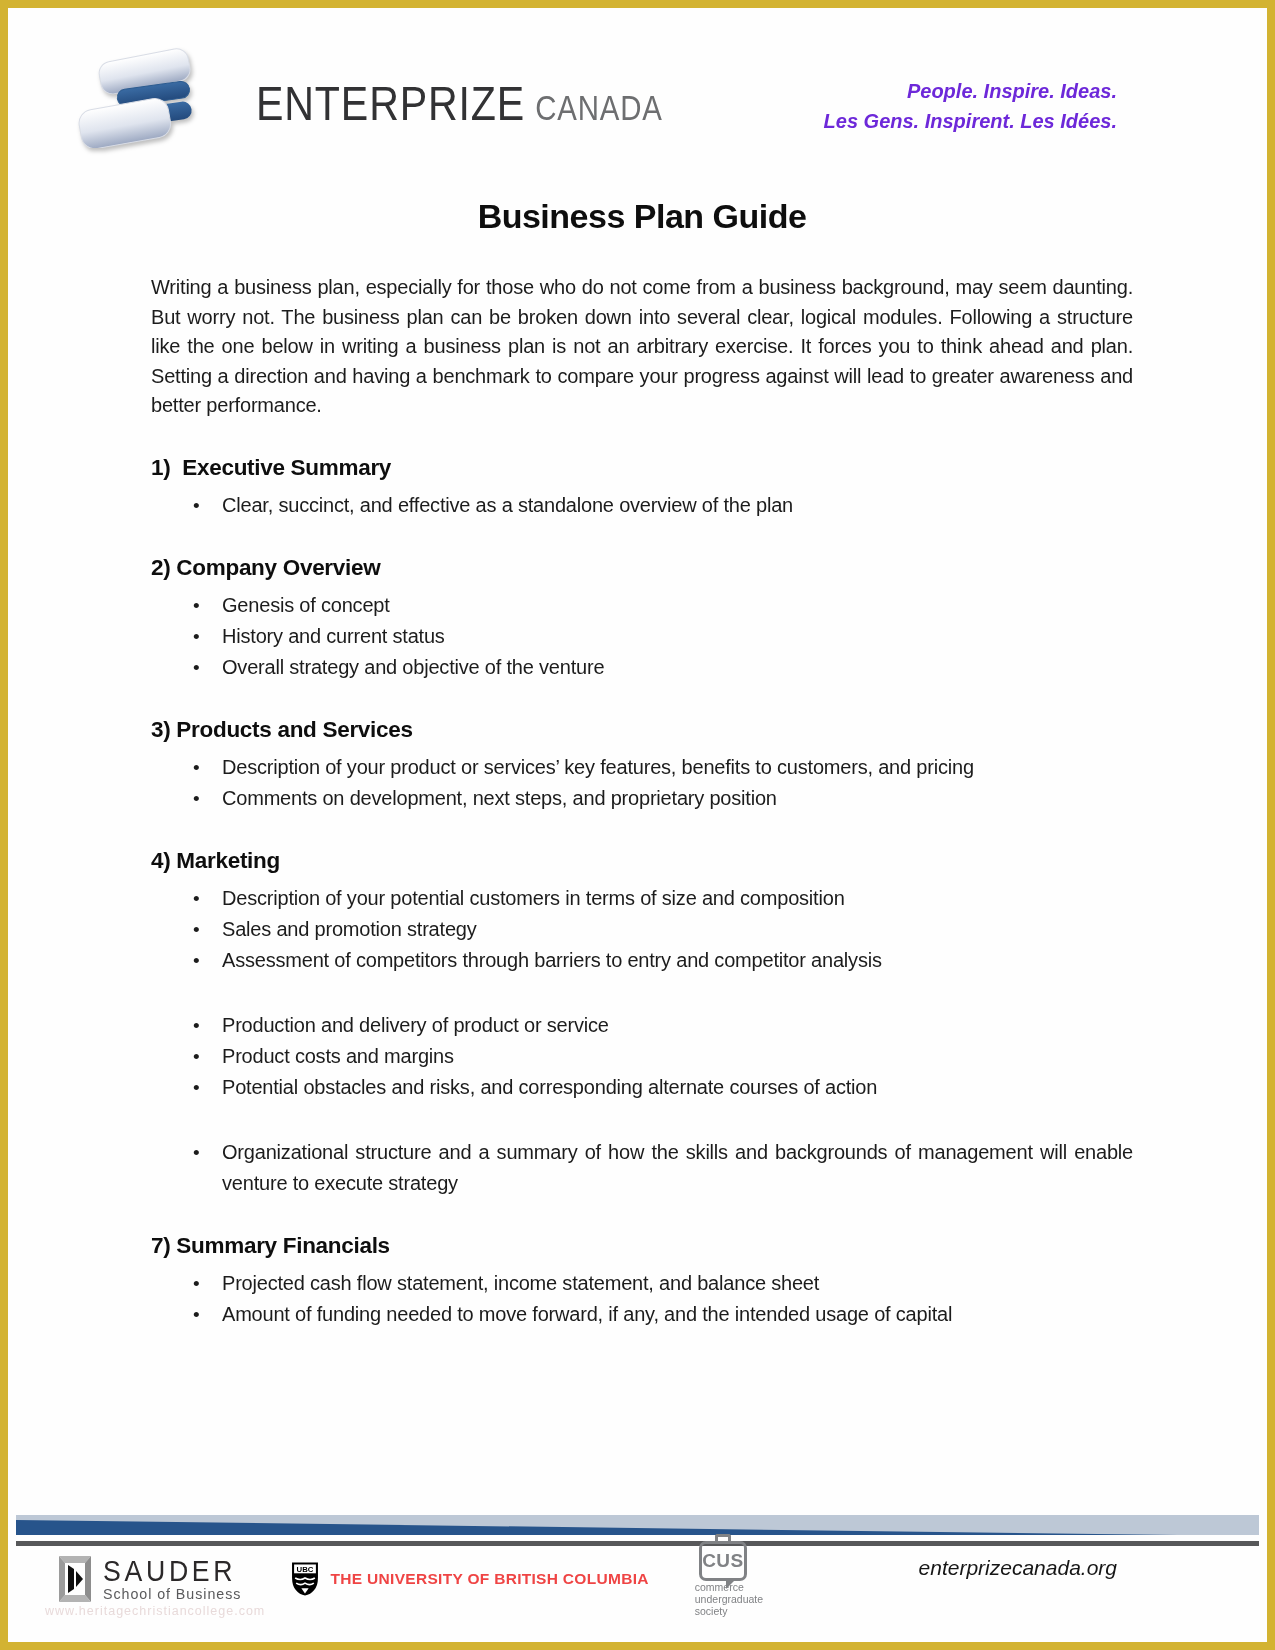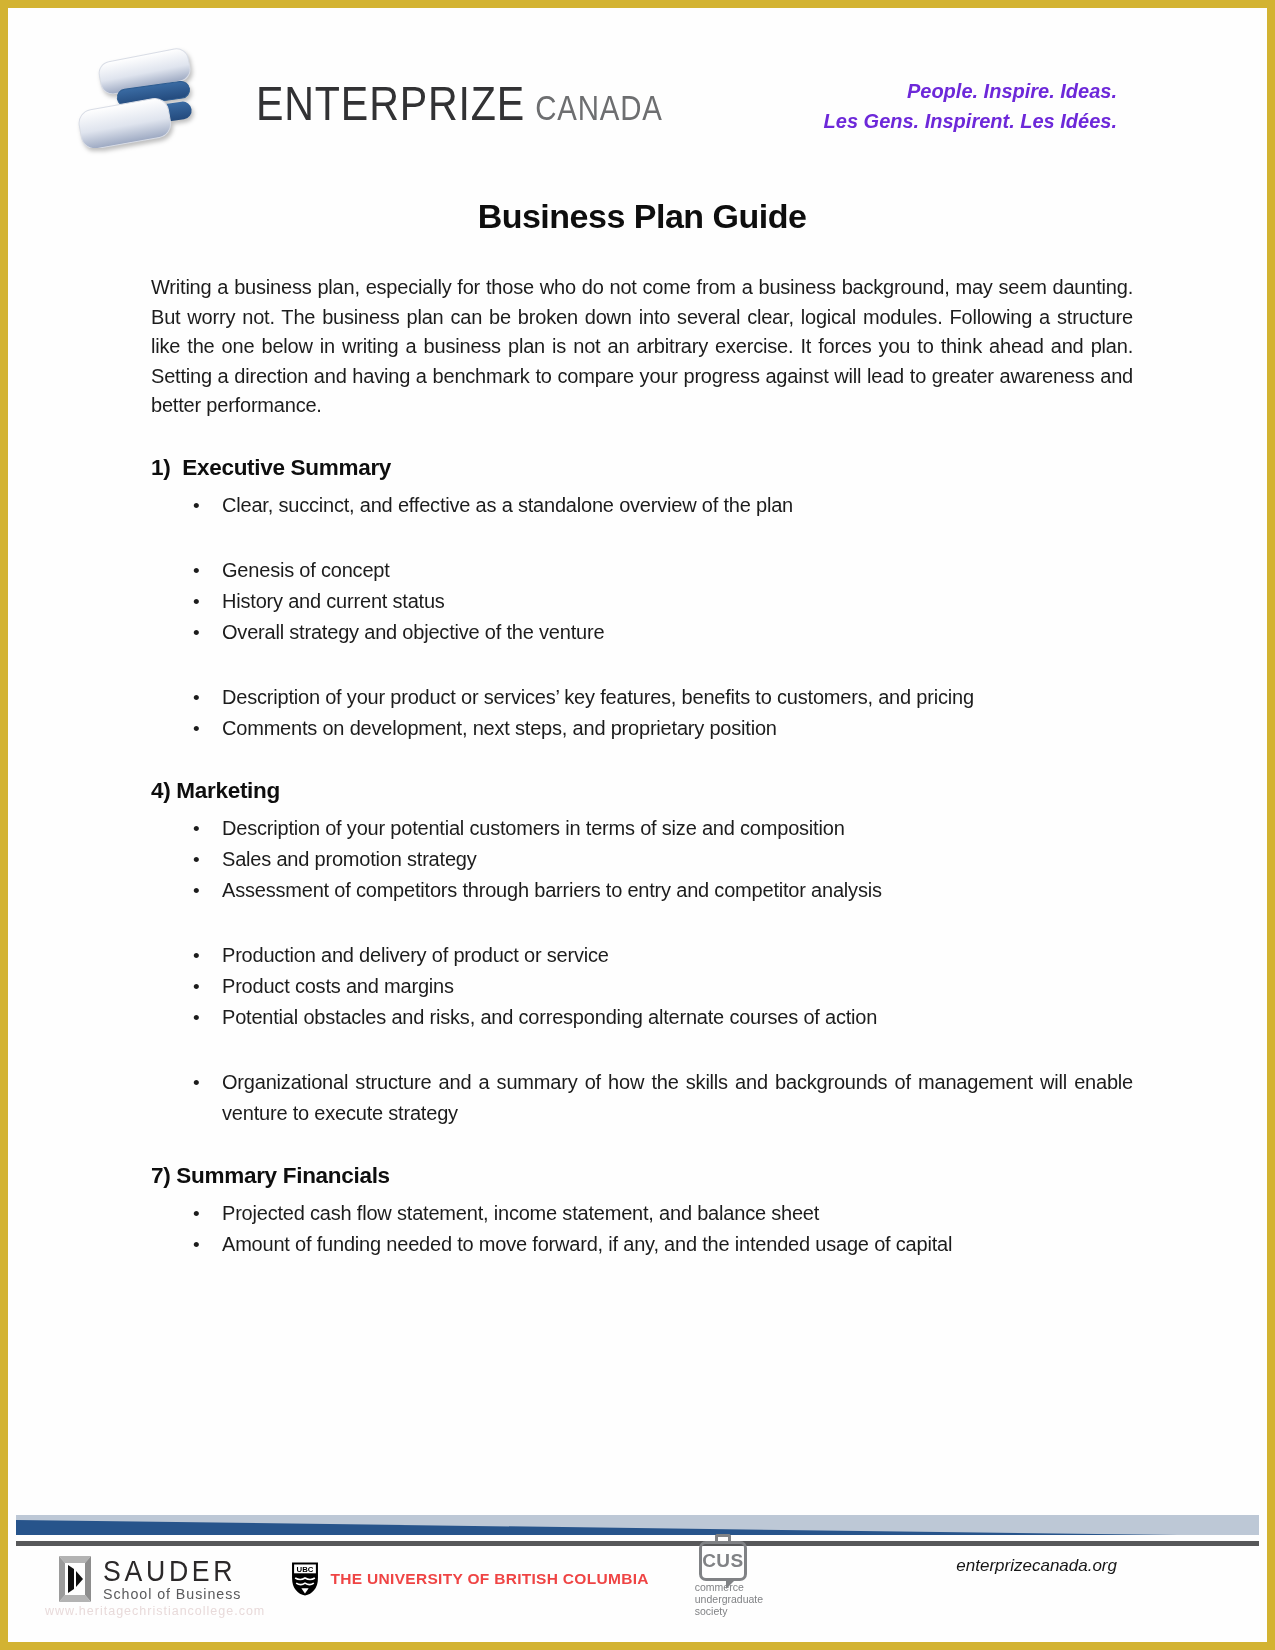--- a/index.html
+++ b/index.html
@@ -40,21 +40,21 @@
   .sauder-name{font-size:29px;letter-spacing:4px;color:#2b2829;transform:scaleX(.92);transform-origin:left;line-height:28px;}
   .sauder-sub{font-size:15px;letter-spacing:1px;color:#59595b;transform:scaleX(.95);transform-origin:left;}
   .ubc{display:flex;align-items:center;margin-left:42px;}
   .ubc-name{margin-left:12px;font-size:15.5px;font-weight:700;letter-spacing:.3px;color:#ef4444;}
   .cus{display:flex;align-items:center;margin-left:34px;flex-direction:column;}
   .cus-box{position:relative;width:42px;height:34px;border:3px solid #808285;border-radius:7px;display:flex;align-items:center;justify-content:center;}
   .cus-box::before{content:"";position:absolute;top:-10px;left:50%;transform:translateX(-50%);width:10px;height:5px;border:3px solid #808285;border-bottom:none;border-radius:3px 3px 0 0;}
   .cus-box::after{content:"";position:absolute;bottom:-11px;right:7px;width:0;height:0;border-top:11px solid #808285;border-right:11px solid transparent;}
   .cus-label{font-size:19px;font-weight:700;letter-spacing:.5px;color:#808285;}
   .cus-sub{margin-left:12px;font-size:10.5px;line-height:12px;color:#808285;white-space:pre-line;}
-  .site{position:absolute;right:150px;top:1548px;font-style:italic;font-size:17px;color:#161616;}
+  .site{position:absolute;right:150px;top:1548px;font-style:italic;font-size:21px;color:#161616;}
   .watermark{position:absolute;left:37px;top:1596px;font-size:12.5px;letter-spacing:1px;color:#e8dada;}
 </style>
 </head>
 <body>
 
 <div class="page">
 
   <div class="logo-wrap">
     <svg class="logo-books" width="118" height="104" viewBox="0 0 120 104">
       <defs>
@@ -91,36 +91,38 @@
         <section>
           <h2>1)&nbsp; Executive Summary</h2>
           <ul>
             <li>
               <span class="bullet">•</span>
               <span class="btext">Clear, succinct, and effective as a standalone overview of the plan</span>
             </li>
           </ul>
         </section>
         <section>
+          <h2>2) Company Overview</h2>
           <ul>
             <li>
               <span class="bullet">•</span>
               <span class="btext">Genesis of concept</span>
             </li>
             <li>
               <span class="bullet">•</span>
               <span class="btext">History and current status</span>
             </li>
             <li>
               <span class="bullet">•</span>
               <span class="btext">Overall strategy and objective of the venture</span>
             </li>
           </ul>
         </section>
         <section>
+          <h2>3) Products and Services</h2>
           <ul>
             <li>
               <span class="bullet">•</span>
               <span class="btext">Description of your product or services’ key features, benefits to customers, and pricing</span>
             </li>
             <li>
               <span class="bullet">•</span>
               <span class="btext">Comments on development, next steps, and proprietary position</span>
             </li>
           </ul>

